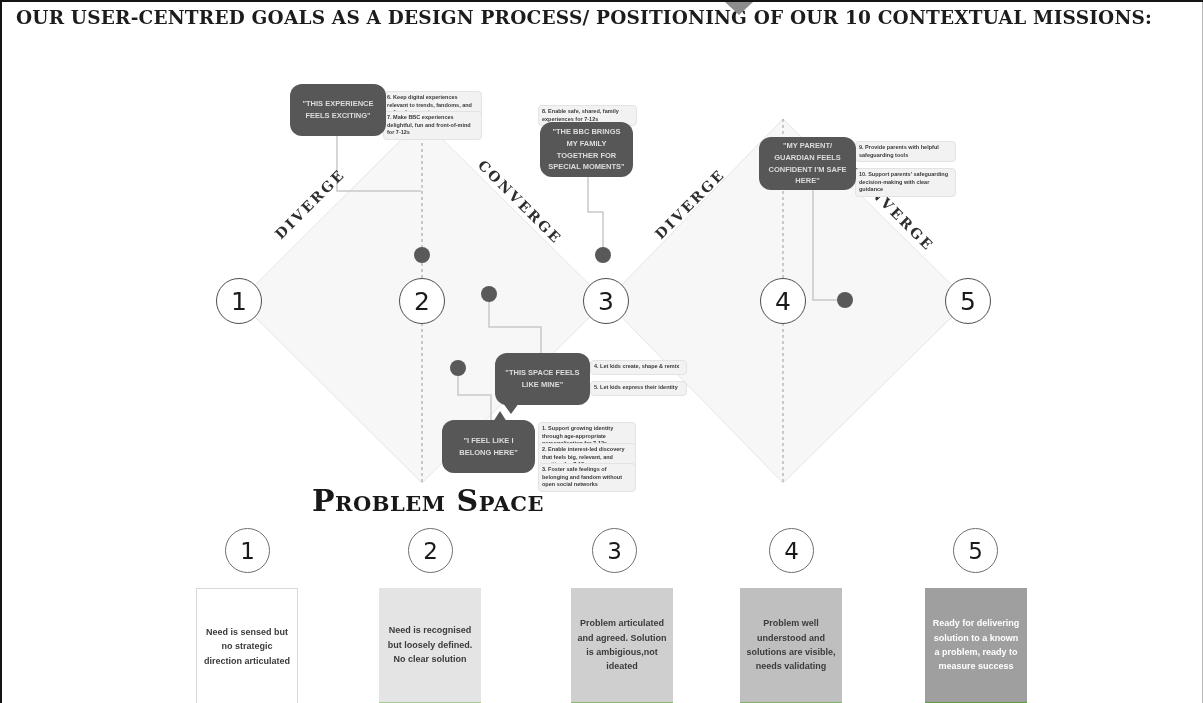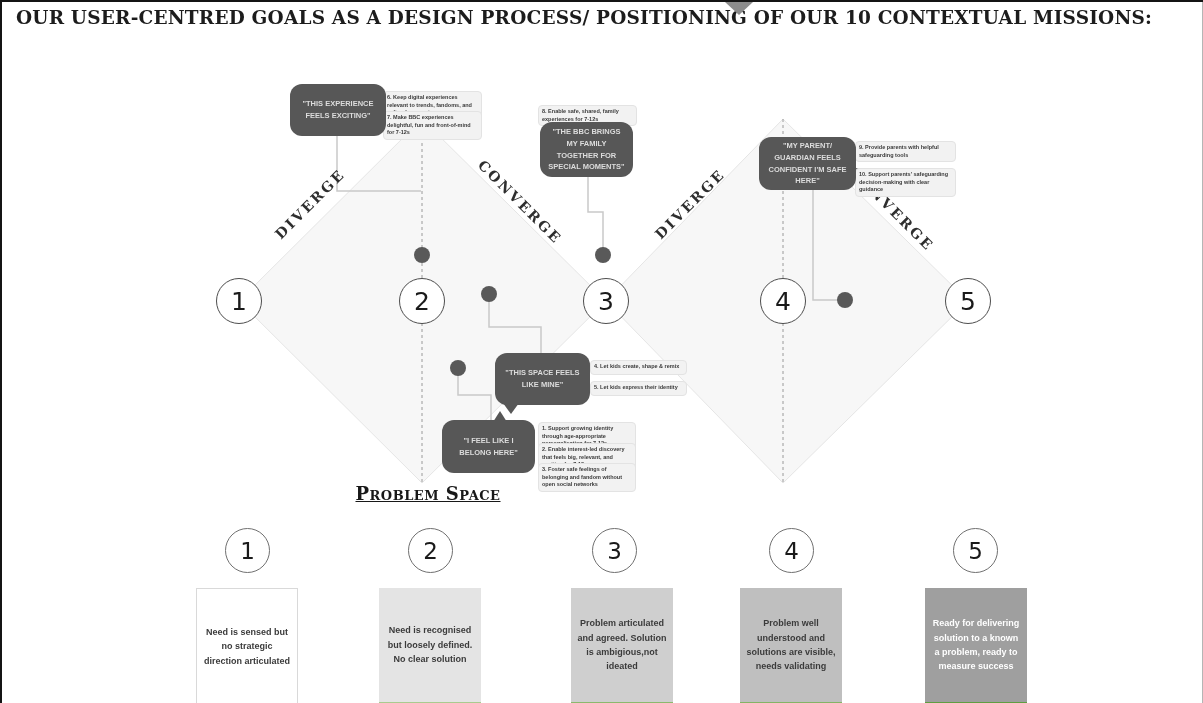--- a/index.html
+++ b/index.html
@@ -42,22 +42,22 @@
     border-left:8px solid transparent;border-right:8px solid transparent;border-top:11px solid #575757;}
   .tail-up{position:absolute;right:28px;top:-9px;width:0;height:0;
     border-left:7px solid transparent;border-right:7px solid transparent;border-bottom:11px solid #575757;}
   .mission-box{
     position:absolute;background:#f2f2f2;border:1px solid #e3e3e3;border-radius:4px;
     padding:2px 3px;box-sizing:border-box;font-size:5.5px;font-weight:700;
     color:#3a3a3a;line-height:1.4;z-index:2;min-height:15px;
   }
   .space-label{
     position:absolute;font-family:"DejaVu Serif",serif;font-variant:small-caps;
-    font-weight:700;font-size:18px;color:#181818;letter-spacing:0.5px;z-index:2;
-    width:260px;text-align:center;text-decoration:underline;
+    font-weight:700;font-size:30px;color:#181818;letter-spacing:0.5px;z-index:2;
+    width:260px;text-align:center;
   }
   .stage-box{
     position:absolute;top:586px;width:102px;height:117px;box-sizing:border-box;
     display:flex;align-items:center;justify-content:center;text-align:center;
     font-weight:700;font-size:9px;line-height:1.6;color:#3b3b3b;padding:6px;z-index:2;
   }
   .sb1{background:#ffffff;border:1px solid #d9d9d9;}
   .sb2{background:#e4e4e4;border-bottom:3px solid #a9cb8f;}
   .sb3{background:#cfcfcf;border-bottom:3px solid #8bb96d;}
   .sb4{background:#bfbfbf;border-bottom:3px solid #84b465;}

